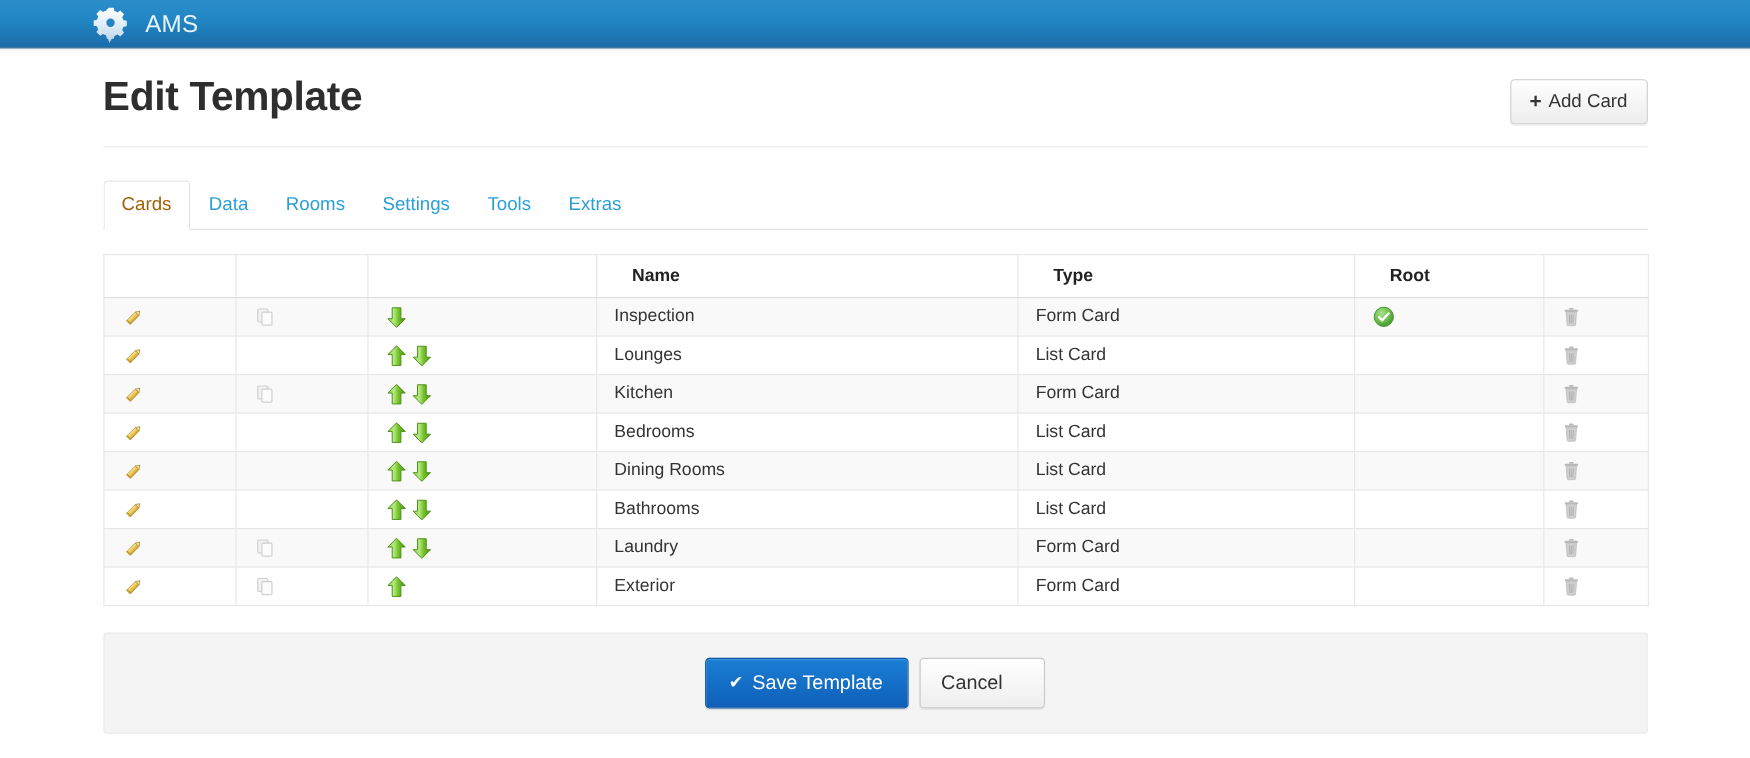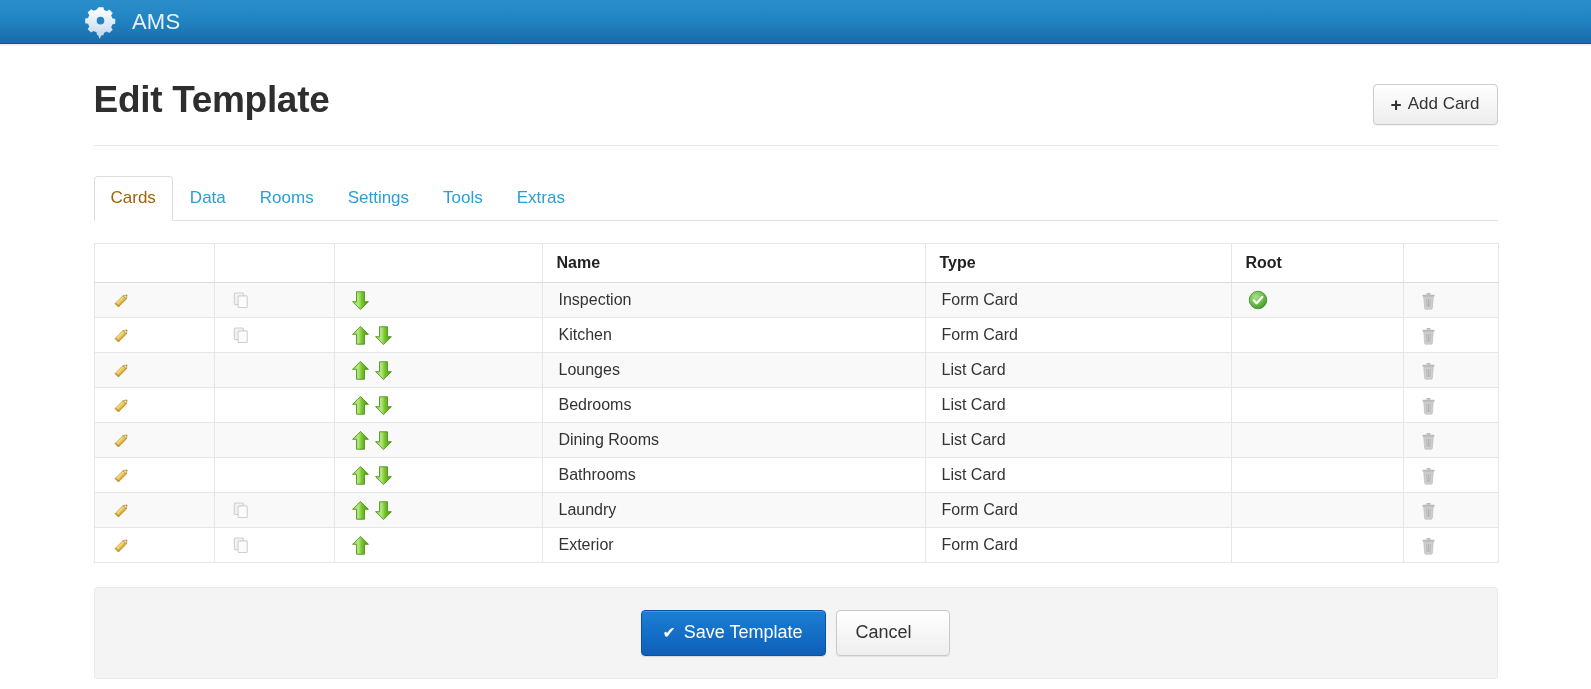--- a/index.html
+++ b/index.html
@@ -31,21 +31,21 @@
     line-height: 1;
   }
   .navbar-shadow {
     position: absolute; left: 0; right: 0; bottom: -4px; height: 4px;
     background: linear-gradient(to bottom, rgba(0,0,0,0.10), rgba(0,0,0,0));
   }
 
   
   .container {
     width: 1404px;
-    margin: 12px auto;
+    margin: 0 auto;
     padding-top: 24px;
   }
 
   
   .page-head {
     display: flex;
     align-items: flex-start;
     justify-content: space-between;
     padding-bottom: 20px;
     border-bottom: 1px solid #e8e8e8;
@@ -121,21 +121,21 @@
   }
   table.cards th,
   table.cards td {
     border: 1px solid #e6e6e6;
     font-size: 16px;
     color: #333333;
     vertical-align: middle;
   }
   table.cards th {
     height: 39px;
-    padding: 0 14px;
+    padding: 0 32px;
     font-weight: bold;
     text-align: left;
     color: #222222;
     background: #ffffff;
     border-bottom-color: #dcdcdc;
   }
   table.cards td {
     height: 35px;
     padding: 0 16px;
   }
@@ -331,26 +331,21 @@
       </linearGradient>
                   </defs>
       <g transform="rotate(-45 12 12)">
         <rect x="5" y="9.3" width="12.2" height="5.4" rx="1" fill="url(#pg)" stroke="#a8821f" stroke-width="0.7"></rect>
         <polygon points="17.2,9.3 21,12 17.2,14.7" fill="#f2e3b2" stroke="#a8821f" stroke-width="0.7"></polygon>
         <polygon points="20.2,11.5 21,12 20.2,12.5" fill="#4a4a4a"></polygon>
         <rect x="4.2" y="9.3" width="1.2" height="5.4" fill="#d9ab33" stroke="#a8821f" stroke-width="0.6"></rect>
       </g>
     </svg>
   </span></td>
-            <td class="cell-icons"><span class="icon-btn">
-    <svg width="20" height="20" viewBox="0 0 24 24">
-      <rect x="4" y="3.5" width="11" height="14" rx="1.2" fill="#f2f2f2" stroke="#cfcfcf" stroke-width="1.3"></rect>
-      <rect x="8.5" y="7" width="11" height="14" rx="1.2" fill="#fbfbfb" stroke="#cfcfcf" stroke-width="1.3"></rect>
-    </svg>
-  </span></td>
+            <td class="cell-icons"></td>
             <td class="cell-icons"><span class="icon-btn">
     <svg width="19" height="21" viewBox="0 0 24 26">
       <defs>
                     <linearGradient id="aug" x1="0" y1="0" x2="1" y2="0">
         <stop offset="0%" stop-color="#8ed44f"></stop>
                       <stop offset="35%" stop-color="#b5e884"></stop>
         <stop offset="60%" stop-color="#74c227"></stop>
                       <stop offset="100%" stop-color="#4e9415"></stop>
       </linearGradient>
                   </defs>
@@ -362,22 +357,22 @@
                     <linearGradient id="adg" x1="0" y1="0" x2="1" y2="0">
         <stop offset="0%" stop-color="#8ed44f"></stop>
                       <stop offset="35%" stop-color="#b5e884"></stop>
         <stop offset="60%" stop-color="#74c227"></stop>
                       <stop offset="100%" stop-color="#4e9415"></stop>
       </linearGradient>
                   </defs>
       <path d="M12 24.5 L22 14.5 H17 V2 H7 V14.5 H2 Z" fill="url(#adg)" stroke="#4b8f15" stroke-width="1.1" stroke-linejoin="round"></path>
     </svg>
   </span></td>
-            <td>Kitchen</td>
-            <td>Form Card</td>
+            <td>Lounges</td>
+            <td>List Card</td>
             <td class="cell-icons"></td>
             <td class="cell-icons"><span class="icon-btn">
     <svg width="17" height="18" viewBox="0 0 22 24">
       <rect x="3.2" y="3.6" width="15.6" height="2.6" rx="0.6" fill="#b9b9b9"></rect>
       <rect x="8.3" y="1.2" width="5.4" height="2.4" rx="0.8" fill="#b9b9b9"></rect>
       <path d="M4.6 6.4 H17.4 L16.1 21.6 a1.4 1.4 0 0 1 -1.4 1.3 H7.3 a1.4 1.4 0 0 1 -1.4 -1.3 Z" fill="#cfcfcf" stroke="#b5b5b5" stroke-width="0.8"></path>
       <line x1="8.6" y1="9.2" x2="9.1" y2="20" stroke="#aeaeae" stroke-width="1.1"></line>
       <line x1="11" y1="9.2" x2="11" y2="20" stroke="#aeaeae" stroke-width="1.1"></line>
       <line x1="13.4" y1="9.2" x2="12.9" y2="20" stroke="#aeaeae" stroke-width="1.1"></line>
     </svg>
@@ -394,21 +389,26 @@
       </linearGradient>
                   </defs>
       <g transform="rotate(-45 12 12)">
         <rect x="5" y="9.3" width="12.2" height="5.4" rx="1" fill="url(#pg)" stroke="#a8821f" stroke-width="0.7"></rect>
         <polygon points="17.2,9.3 21,12 17.2,14.7" fill="#f2e3b2" stroke="#a8821f" stroke-width="0.7"></polygon>
         <polygon points="20.2,11.5 21,12 20.2,12.5" fill="#4a4a4a"></polygon>
         <rect x="4.2" y="9.3" width="1.2" height="5.4" fill="#d9ab33" stroke="#a8821f" stroke-width="0.6"></rect>
       </g>
     </svg>
   </span></td>
-            <td class="cell-icons"></td>
+            <td class="cell-icons"><span class="icon-btn">
+    <svg width="20" height="20" viewBox="0 0 24 24">
+      <rect x="4" y="3.5" width="11" height="14" rx="1.2" fill="#f2f2f2" stroke="#cfcfcf" stroke-width="1.3"></rect>
+      <rect x="8.5" y="7" width="11" height="14" rx="1.2" fill="#fbfbfb" stroke="#cfcfcf" stroke-width="1.3"></rect>
+    </svg>
+  </span></td>
             <td class="cell-icons"><span class="icon-btn">
     <svg width="19" height="21" viewBox="0 0 24 26">
       <defs>
                     <linearGradient id="aug" x1="0" y1="0" x2="1" y2="0">
         <stop offset="0%" stop-color="#8ed44f"></stop>
                       <stop offset="35%" stop-color="#b5e884"></stop>
         <stop offset="60%" stop-color="#74c227"></stop>
                       <stop offset="100%" stop-color="#4e9415"></stop>
       </linearGradient>
                   </defs>
@@ -420,22 +420,22 @@
                     <linearGradient id="adg" x1="0" y1="0" x2="1" y2="0">
         <stop offset="0%" stop-color="#8ed44f"></stop>
                       <stop offset="35%" stop-color="#b5e884"></stop>
         <stop offset="60%" stop-color="#74c227"></stop>
                       <stop offset="100%" stop-color="#4e9415"></stop>
       </linearGradient>
                   </defs>
       <path d="M12 24.5 L22 14.5 H17 V2 H7 V14.5 H2 Z" fill="url(#adg)" stroke="#4b8f15" stroke-width="1.1" stroke-linejoin="round"></path>
     </svg>
   </span></td>
-            <td>Lounges</td>
-            <td>List Card</td>
+            <td>Kitchen</td>
+            <td>Form Card</td>
             <td class="cell-icons"></td>
             <td class="cell-icons"><span class="icon-btn">
     <svg width="17" height="18" viewBox="0 0 22 24">
       <rect x="3.2" y="3.6" width="15.6" height="2.6" rx="0.6" fill="#b9b9b9"></rect>
       <rect x="8.3" y="1.2" width="5.4" height="2.4" rx="0.8" fill="#b9b9b9"></rect>
       <path d="M4.6 6.4 H17.4 L16.1 21.6 a1.4 1.4 0 0 1 -1.4 1.3 H7.3 a1.4 1.4 0 0 1 -1.4 -1.3 Z" fill="#cfcfcf" stroke="#b5b5b5" stroke-width="0.8"></path>
       <line x1="8.6" y1="9.2" x2="9.1" y2="20" stroke="#aeaeae" stroke-width="1.1"></line>
       <line x1="11" y1="9.2" x2="11" y2="20" stroke="#aeaeae" stroke-width="1.1"></line>
       <line x1="13.4" y1="9.2" x2="12.9" y2="20" stroke="#aeaeae" stroke-width="1.1"></line>
     </svg>

